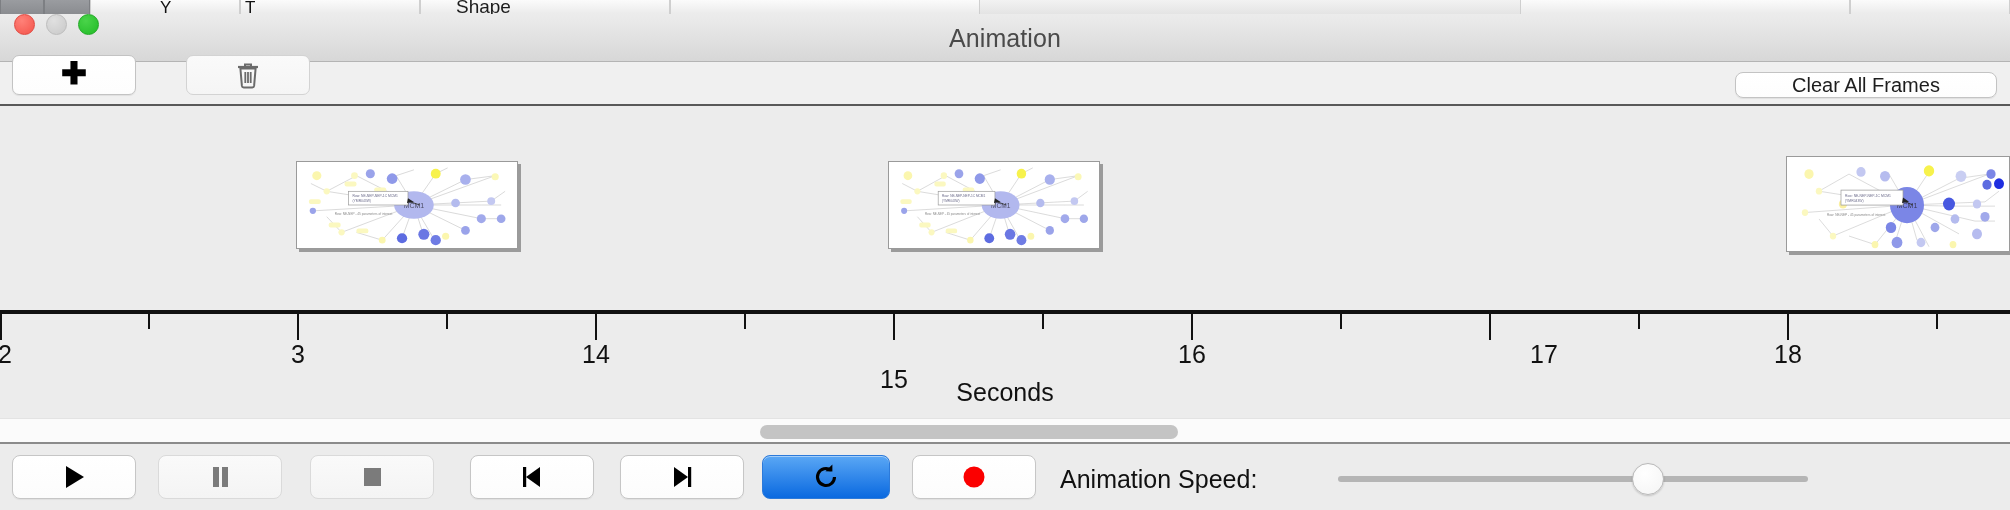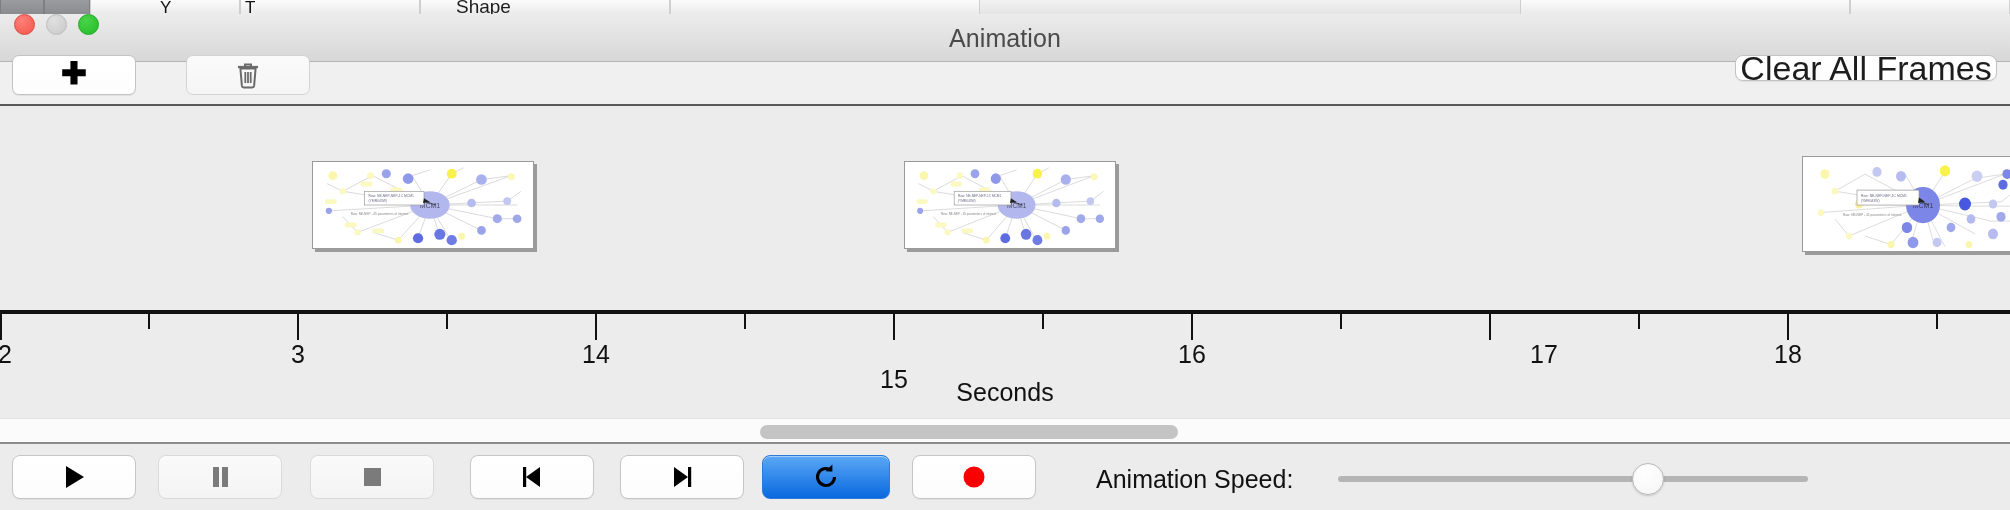--- a/index.html
+++ b/index.html
@@ -67,32 +67,32 @@
     display: flex; align-items: center; justify-content: center;
     box-shadow: 0 1px 1px rgba(0,0,0,0.07);
     cursor: pointer;
   }
   .btn.muted {
     background: linear-gradient(#fafafa, #f5f5f5);
     border-color: #d3d3d3; box-shadow: none;
   }
   .btn-add   { left: 12px;  top: 55px; width: 124px; height: 40px; }
   .btn-del   { left: 186px; top: 55px; width: 124px; height: 40px; }
-  .btn-clear { left: 1735px; top: 55px; width: 262px; height: 26px;
-               border-radius: 8px; font-size: 34px; color: #1d1d1d; }
+  .btn-clear { left: 1735px; top: 72px; width: 262px; height: 26px;
+               border-radius: 8px; font-size: 20px; color: #1d1d1d; }
 
   .plus-icon { font-size: 31px; font-weight: 700; color: #000; line-height: 1; margin-top: -3px; }
 
   
   .timeline {
     position: absolute; left: 0; top: 108px; width: 2010px; height: 310px;
     background: #ececec;
     overflow: hidden;
   }
-  .frames-area { position: absolute; left: 16px; top: 0; width: 1808px; height: 202px; }
+  .frames-area { position: absolute; left: 0; top: 0; width: 1808px; height: 202px; }
 
   .frame {
     position: absolute;
     background: #fff;
     border: 1px solid #9a9a9a;
     box-shadow: 3px 3px 0 0 #9b9b9b;
     overflow: hidden;
   }
   .thumb-svg { display: block; width: 100%; height: 100%; }
 
@@ -145,21 +145,21 @@
   }
   .cbtn.active {
     background: linear-gradient(#5aa7f5, #0a69e0);
     border: 1px solid #2c7ada;
     box-shadow: inset 0 1px 0 rgba(255,255,255,0.45);
   }
 
   .ico { display: block; }
   .speed-label {
     position: absolute; top: 19px; left: 1060px;
-    font-size: 25px; color: #111; white-space: nowrap; margin-left: 36px;
+    font-size: 25px; color: #111; white-space: nowrap;
   }
   .slider {
     position: absolute; top: 30px; left: 1338px; width: 470px; height: 6px;
     background: #b5b5b5; border-radius: 3px; cursor: pointer;
   }
   .slider-knob {
     position: absolute; top: -13px; width: 32px; height: 32px;
     border-radius: 50%; background: radial-gradient(circle at 40% 32%, #ffffff, #f4f4f4);
     border: 1px solid #b9b9b9; box-shadow: 0 1px 2px rgba(0,0,0,0.18);
     transform: translateX(-50%);

